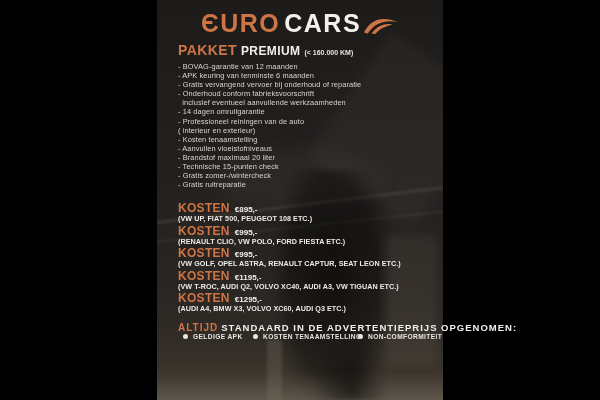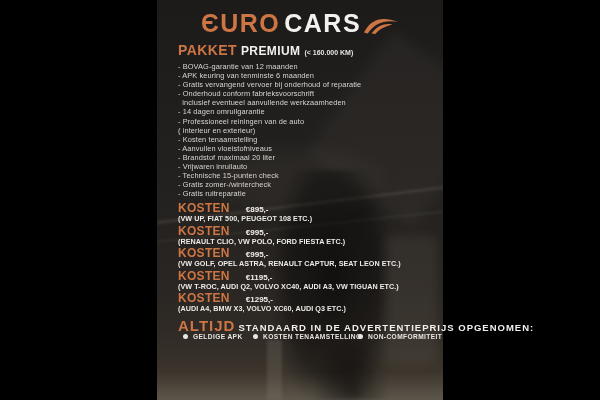--- a/index.html
+++ b/index.html
@@ -52,26 +52,26 @@
   .pkg-note{font-size:7px;font-weight:600;color:#e6e3df;margin-left:4px;}
 
   .features{position:absolute;top:62px;left:21px;}
   .feature{font-size:7.4px;font-weight:500;line-height:9.1px;color:#d8d5d1;
     white-space:pre;letter-spacing:.1px;}
 
   .kosten-list{position:absolute;top:202px;left:21px;}
   .kosten-block{margin-bottom:1.5px;}
   .k-line{line-height:9px;white-space:nowrap;}
   .k-label{font-size:12px;font-weight:800;letter-spacing:.3px;color:#cd7544;}
-  .k-price{font-size:8px;font-weight:800;color:#f2efec;margin-left:16px;}
+  .k-price{font-size:8px;font-weight:800;color:#f2efec;margin-left:5px;}
   .k-cars{font-size:7.2px;font-weight:700;line-height:9px;color:#edebe7;
     white-space:nowrap;letter-spacing:.05px;}
 
   .footer-title{position:absolute;top:320px;left:21px;white-space:nowrap;line-height:12px;}
-  .ft-accent{font-size:15px;font-weight:800;letter-spacing:1px;color:#cd7544;}
+  .ft-accent{font-size:10px;font-weight:800;letter-spacing:1px;color:#cd7544;}
   .ft-main{font-size:9.5px;font-weight:800;letter-spacing:1px;color:#f2f0ed;margin-left:3px;}
 
   .footer-bullets{position:absolute;top:333px;left:21px;width:250px;height:12px;}
   .f-item{position:absolute;top:0;display:flex;align-items:center;white-space:nowrap;}
   .f-item.i0{left:5px;} .f-item.i1{left:75px;} .f-item.i2{left:180px;}
   .f-dot{width:5px;height:5px;border-radius:50%;background:#e9e6e2;margin-right:5px;flex:0 0 auto;}
   .f-label{font-size:6.6px;font-weight:700;letter-spacing:.4px;color:#e9e6e2;}
 </style>
 </head>
 <body>
@@ -108,21 +108,20 @@
       <div class="feature">- APK keuring van tenminste 6 maanden</div>
       <div class="feature">- Gratis vervangend vervoer bij onderhoud of reparatie</div>
       <div class="feature">- Onderhoud conform fabrieksvoorschrift</div>
       <div class="feature">  inclusief eventueel aanvullende werkzaamheden</div>
       <div class="feature">- 14 dagen omruilgarantie</div>
       <div class="feature">- Professioneel reiningen van de auto</div>
       <div class="feature">( interieur en exterieur)</div>
       <div class="feature">- Kosten tenaamstelling</div>
       <div class="feature">- Aanvullen vloeistofniveaus</div>
       <div class="feature">- Brandstof maximaal 20 liter</div>
-      <div class="feature">- Vrijwaren inruilauto</div>
       <div class="feature">- Technische 15-punten check</div>
       <div class="feature">- Gratis zomer-/wintercheck</div>
       <div class="feature">- Gratis ruitreparatie</div>
     </div>
 
     <div class="kosten-list">
       <div class="kosten-block">
         <div class="k-line"><span class="k-label">KOSTEN</span><span class="k-price">€895,-</span></div>
         <div class="k-cars">(VW UP, FIAT 500, PEUGEOT 108 ETC.)</div>
       </div>

